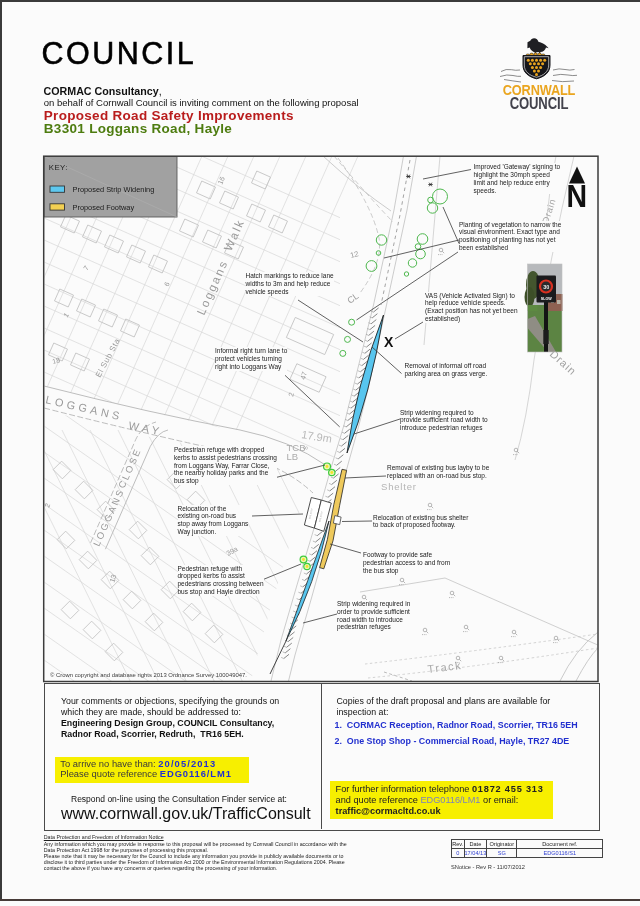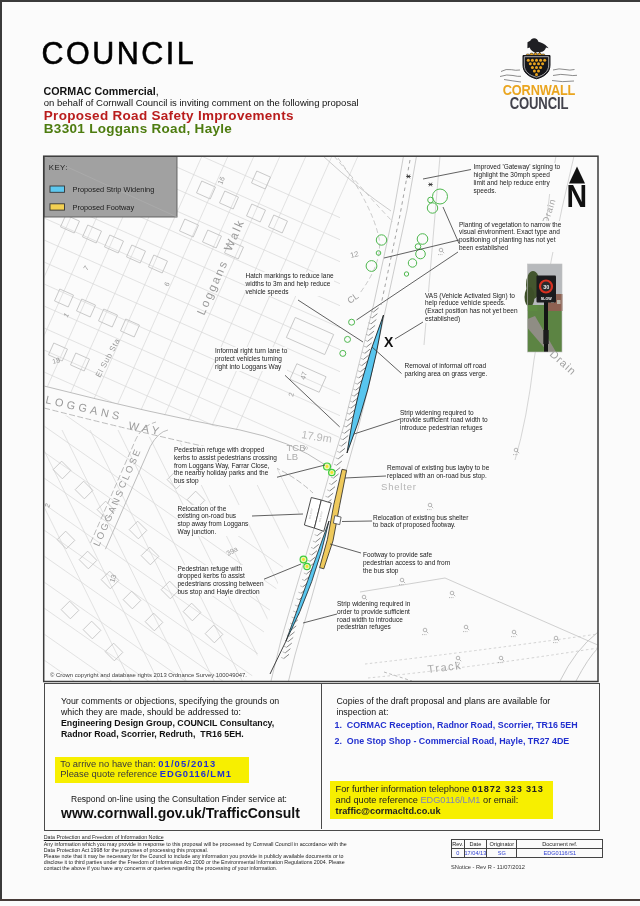--- a/index.html
+++ b/index.html
@@ -9,21 +9,21 @@
 .blue{color:#2230cf}
 .yell{background:#f7ef00}
 </style></head>
 <body>
 
 <div class="abs" style="left:0;top:0;width:640px;height:2.4px;background:#3b3b3b"></div>
 <div class="abs" style="left:0;top:0;width:2.4px;height:900px;background:#3b3b3b"></div>
 <div class="abs" style="left:0;top:898.5px;width:640px;height:2.6px;background:#473b38"></div>
 
 <div class="abs" style="left:41.5px;top:36px;font-size:30.5px;letter-spacing:2.5px;color:#000;-webkit-text-stroke:0.55px #000">COUNCIL</div>
-<div class="abs" style="left:43.5px;top:85px;font-size:10.7px;color:#111"><span class="b">CORMAC Commercial</span>,</div>
+<div class="abs" style="left:43.5px;top:85px;font-size:10.7px;color:#111"><span class="b">CORMAC Consultancy</span>,</div>
 <div class="abs" style="left:43.8px;top:96.9px;font-size:9.5px;color:#111">on behalf of Cornwall Council is inviting comment on the following proposal</div>
 <div class="abs b" style="left:43.8px;top:107.6px;font-size:13.5px;letter-spacing:0.3px;color:#b91c1c">Proposed Road Safety Improvements</div>
 <div class="abs b" style="left:43.8px;top:121.2px;font-size:13.5px;letter-spacing:0.3px;color:#4d7c0f">B3301 Loggans Road, Hayle</div>
 
 <svg width="90" height="85" viewBox="0 0 90 85" style="position:absolute;left:494px;top:33px" font-family="Liberation Sans">
 <g fill="#1f1f23">
 <path d="M33.5,9.2 l2.8,-1.4 c0.6,-1.6 2.1,-2.6 3.8,-2.6 c2.2,0 4,1.6 4.3,3.6 c3.2,0.6 6.3,2.2 8.6,4.6 l1.6,1.9 l-2.6,-0.9 c-0.6,2.6 -2.9,4.5 -5.7,4.7 l-5.2,0.2 c-2.6,-0.4 -4.7,-2.3 -5.4,-4.7 l-2.3,0.7 z"></path>
 <path d="M40.5,18.5 l0.7,3 l0.9,-0.1 l-0.3,-3 z"></path>
 <path d="M44.5,18.3 l1.4,2.8 l0.9,-0.2 l-1.1,-2.8 z"></path>
 </g>
@@ -498,30 +498,30 @@
 <div class="ann" style="left:387px;top:464px;">Removal of existing bus layby to be<br>replaced with an on-road bus stop.</div>
 <div class="ann" style="left:373px;top:513.5px;">Relocation of existing bus shelter<br>to back of proposed footway.</div>
 <div class="ann" style="left:363px;top:551px;">Footway to provide safe<br>pedestrian access to and from<br>the bus stop</div>
 <div class="ann" style="left:337px;top:600px;">Strip widening required in<br>order to provide sufficient<br>road width to introduce<br>pedestrian refuges</div>
 
 <div class="abs" style="left:44px;top:682.5px;width:553.5px;height:146px;border:1.2px solid #4a4a4a"></div>
 <div class="abs" style="left:320.5px;top:682.5px;width:0;height:146px;border-left:1.2px solid #4a4a4a"></div>
 
 <div class="abs" style="left:61px;top:696.2px;font-size:8.8px;line-height:10.85px;color:#111">Your comments or objections, specifying the grounds on<br>which they are made, should be addressed to:<br><span class="b">Engineering Design Group, COUNCIL Consultancy,</span><br><span class="b">Radnor Road, Scorrier, Redruth,&nbsp; TR16 5EH.</span></div>
 
-<div class="abs yell" style="left:55px;top:757px;width:189px;height:24.3px;padding:1.5px 0 0 5.3px;font-size:9.4px;line-height:10.7px"><span style="color:#3a3a3a">To arrive no have than:</span> <span class="b blue" style="letter-spacing:1.1px">01/05/2013</span><br><span style="color:#3a3a3a">Please quote reference</span> <span class="b blue" style="letter-spacing:0.9px">EDG0116/LM1</span></div>
+<div class="abs yell" style="left:55px;top:757px;width:189px;height:24.3px;padding:1.5px 0 0 5.3px;font-size:9.4px;line-height:10.7px"><span style="color:#3a3a3a">To arrive no have than:</span> <span class="b blue" style="letter-spacing:1.1px">20/05/2013</span><br><span style="color:#3a3a3a">Please quote reference</span> <span class="b blue" style="letter-spacing:0.9px">EDG0116/LM1</span></div>
 
 <div class="abs" style="left:71px;top:793.7px;font-size:8.5px;color:#111">Respond on-line using the Consultation Finder service at:</div>
-<div class="abs" style="left:61px;top:805.2px;font-size:14px;font-weight:bold;color:#111">www.cornwall.gov.uk/TrafficConsult</div>
+<div class="abs" style="left:61px;top:805.2px;font-size:16px;font-weight:normal;color:#111">www.cornwall.gov.uk/TrafficConsult</div>
 
 <div class="abs" style="left:336.5px;top:696.2px;font-size:8.8px;line-height:10.85px;color:#111">Copies of the draft proposal and plans are available for<br>inspection at:</div>
 <div class="abs b blue" style="left:334.5px;top:719.9px;font-size:8.9px">1.&nbsp;&nbsp;CORMAC Reception, Radnor Road, Scorrier, TR16 5EH</div>
 <div class="abs b blue" style="left:334.5px;top:735.6px;font-size:8.9px">2.&nbsp;&nbsp;One Stop Shop - Commercial Road, Hayle, TR27 4DE</div>
 
-<div class="abs yell" style="left:330px;top:781.1px;width:217.4px;height:35px;padding:3.2px 0 0 5.6px;font-size:9.2px;line-height:11px;color:#222">For further information telephone <span class="b" style="letter-spacing:0.8px">01872 323 313</span><br>and quote reference <span style="color:#7b82bd">EDG0116/LM1</span> or email:<br><span class="b">traffic@cormacltd.co.uk</span></div>
+<div class="abs yell" style="left:330px;top:781.1px;width:217.4px;height:35px;padding:3.2px 0 0 5.6px;font-size:9.2px;line-height:11px;color:#222">For further information telephone <span class="b" style="letter-spacing:0.8px">01872 455 313</span><br>and quote reference <span style="color:#7b82bd">EDG0116/LM1</span> or email:<br><span class="b">traffic@cormacltd.co.uk</span></div>
 
 <div class="abs" style="left:43.8px;top:834.3px;font-size:5.3px;line-height:6.2px;color:#222"><span style="text-decoration:underline">Data Protection and Freedom of Information Notice</span><br>Any information which you may provide in response to this proposal will be processed by Cornwall Council in accordance with the<br>Data Protection Act 1998 for the purposes of processing this proposal.<br>Please note that it may be necessary for the Council to include any information you provide in publicly available documents or to<br>disclose it to third parties under the Freedom of Information Act 2000 or the Environmental Information Regulations 2004. Please<br>contact the above if you have any concerns or queries regarding the processing of your information.</div>
 
 <table style="position:absolute;left:451px;top:839px;border-collapse:collapse;font-size:5.6px;font-family:'Liberation Sans',sans-serif;text-align:center;color:#222">
 <tbody>
       <tr style="height:9.2px">
         <td style="border:0.8px solid #444;width:11.5px;padding:0">Rev.</td>
         <td style="border:0.8px solid #444;width:17.5px;padding:0">Date</td>
         <td style="border:0.8px solid #444;width:29px;padding:0">Originator</td>
         <td style="border:0.8px solid #444;width:85px;padding:0">Document ref.</td>

